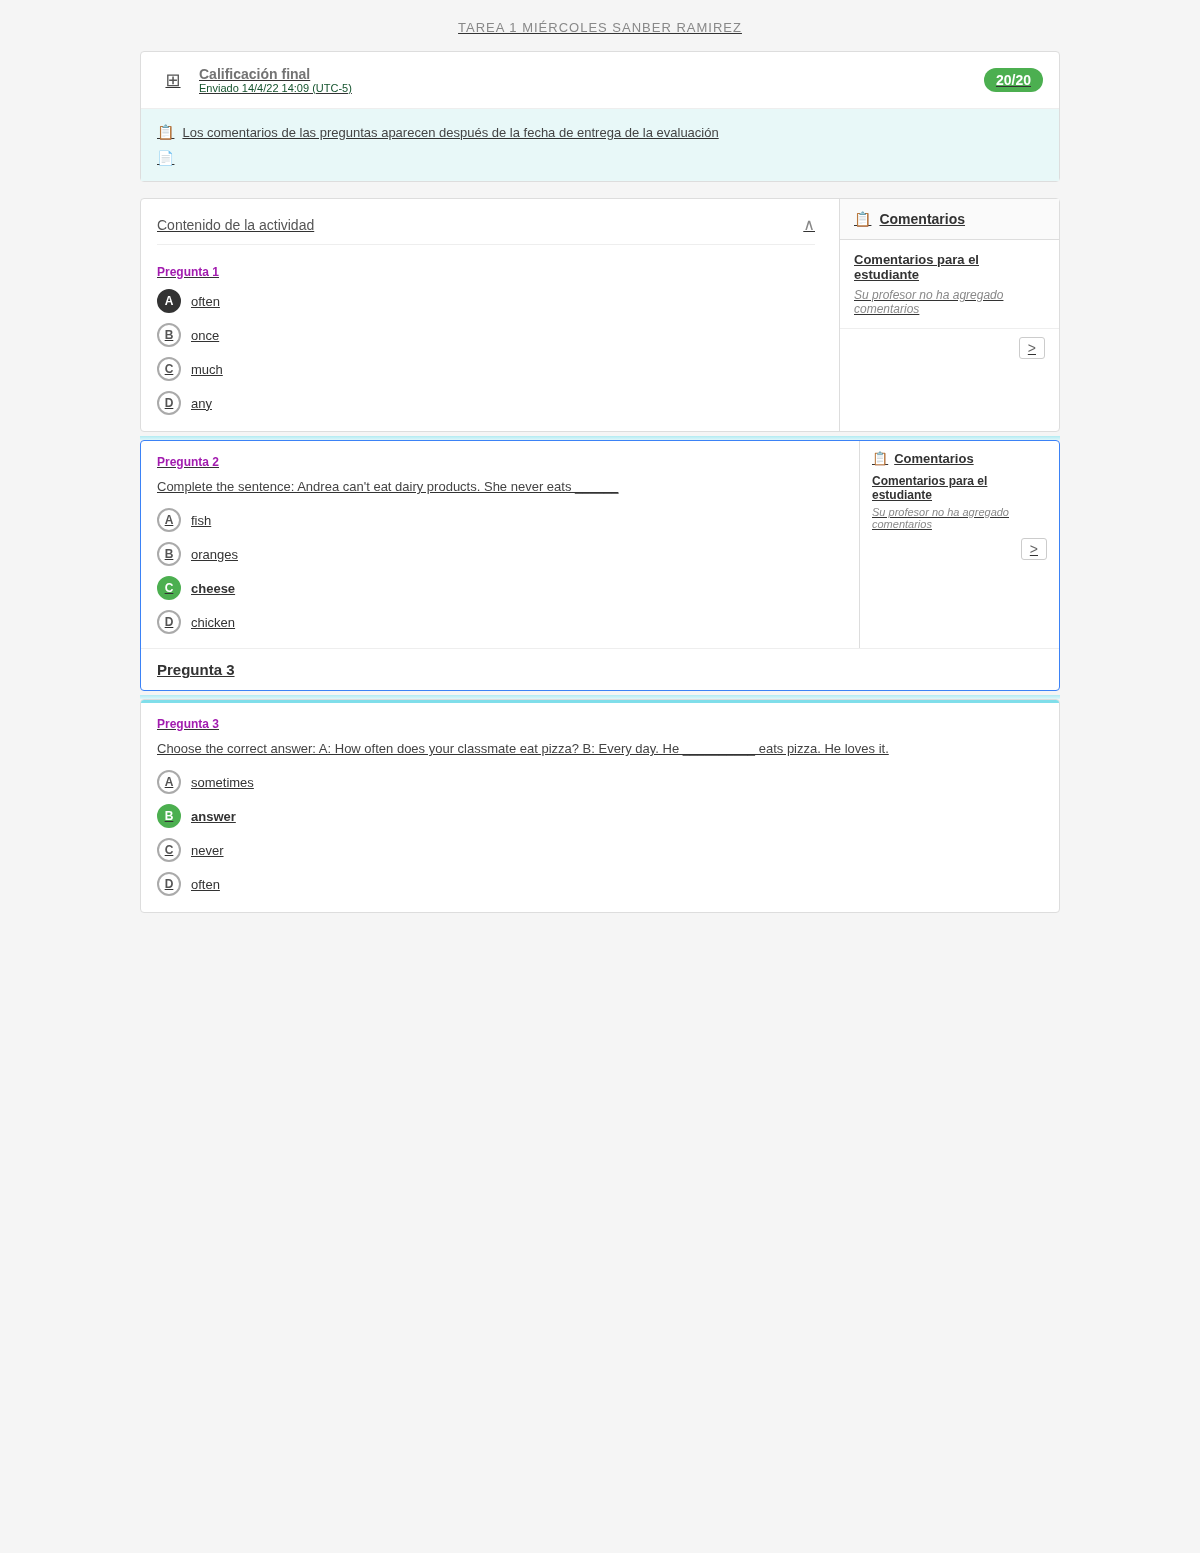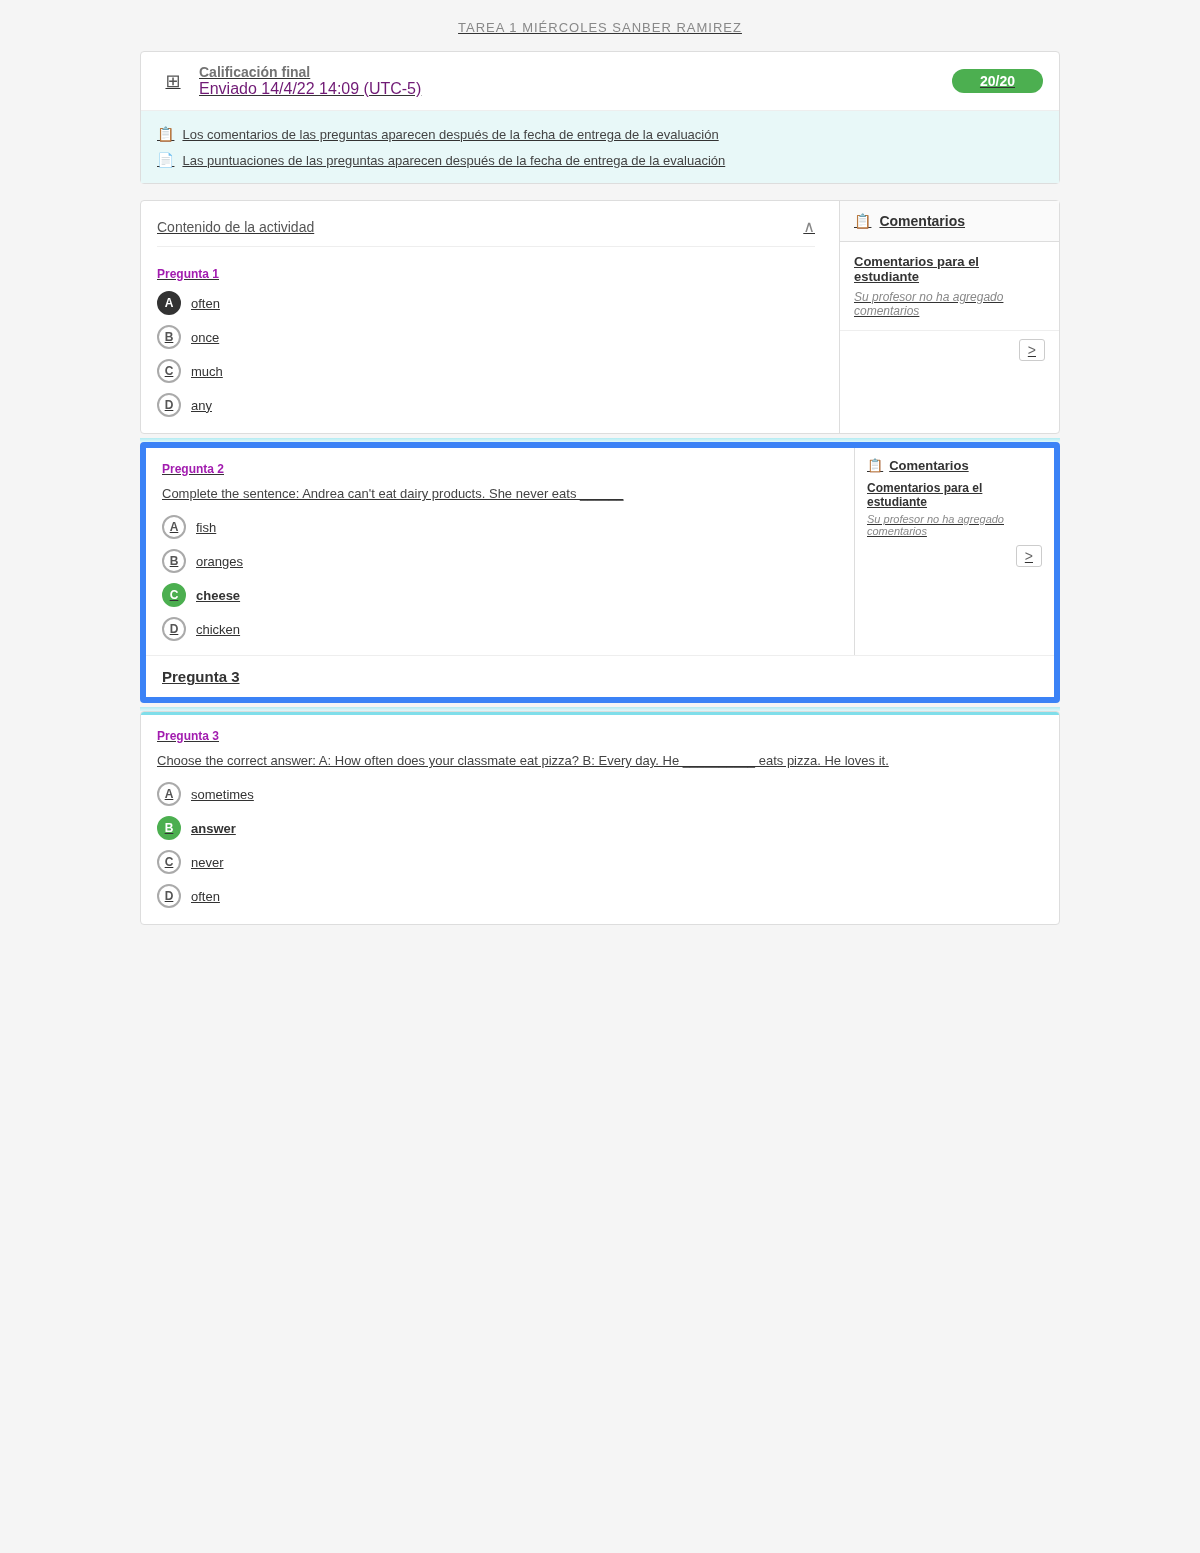--- a/index.html
+++ b/index.html
@@ -48,29 +48,29 @@
       justify-content: center;
       color: #555;
       font-size: 18px;
     }
     .grade-info .title {
       font-weight: bold;
       font-size: 14px;
       color: #737373;
     }
     .grade-info .subtitle {
-      font-size: 16px;
-      color: #701a75;
+      font-size: 11px;
+      color: #14532d;
       text-align: center;
     }
     .grade-badge {
       background: #4CAF50;
       color: white;
       border-radius: 12px;
-      padding: 4px 28px;
+      padding: 4px 12px;
       font-weight: bold;
       font-size: 14px;
     }
     .info-box {
       background: #e8f8f8;
       border-left: none;
       padding: 10px 16px;
     }
     .info-box .info-item {
       display: flex;
@@ -215,21 +215,21 @@
 
     
     .section-separator {
       height: 4px;
       background: linear-gradient(to bottom, #b2ebf2, #e0f7fa);
       margin: 0;
     }
 
     
     .question-card-secondary {
-      border: 6px solid #3b82f6;
+      border: 1px solid #3b82f6;
       border-radius: 4px;
       background: #fff;
       margin-bottom: 4px;
     }
     .question-card-inner {
       display: flex;
       gap: 0;
     }
     .question-inner-content {
       flex: 1;
@@ -307,21 +307,20 @@
       </div>
       <div class="grade-badge">20/20</div>
     </div>
     <div class="info-box">
       <div class="info-item">
         <span class="info-icon">📋</span>
         <span>Los comentarios de las preguntas aparecen después de la fecha de entrega de la evaluación</span>
       </div>
       <div class="info-item">
         <span class="info-icon">📄</span>
-        <span>Las puntuaciones de las preguntas aparecen después de la fecha de entrega de la evaluación</span>
       </div>
     </div>
   </div>
 
   <div class="content-layout">
     <div class="questions-area">
       <div class="content-header">
         <span class="content-header-title">Contenido de la actividad</span>
         <span class="chevron-icon">∧</span>
       </div>

